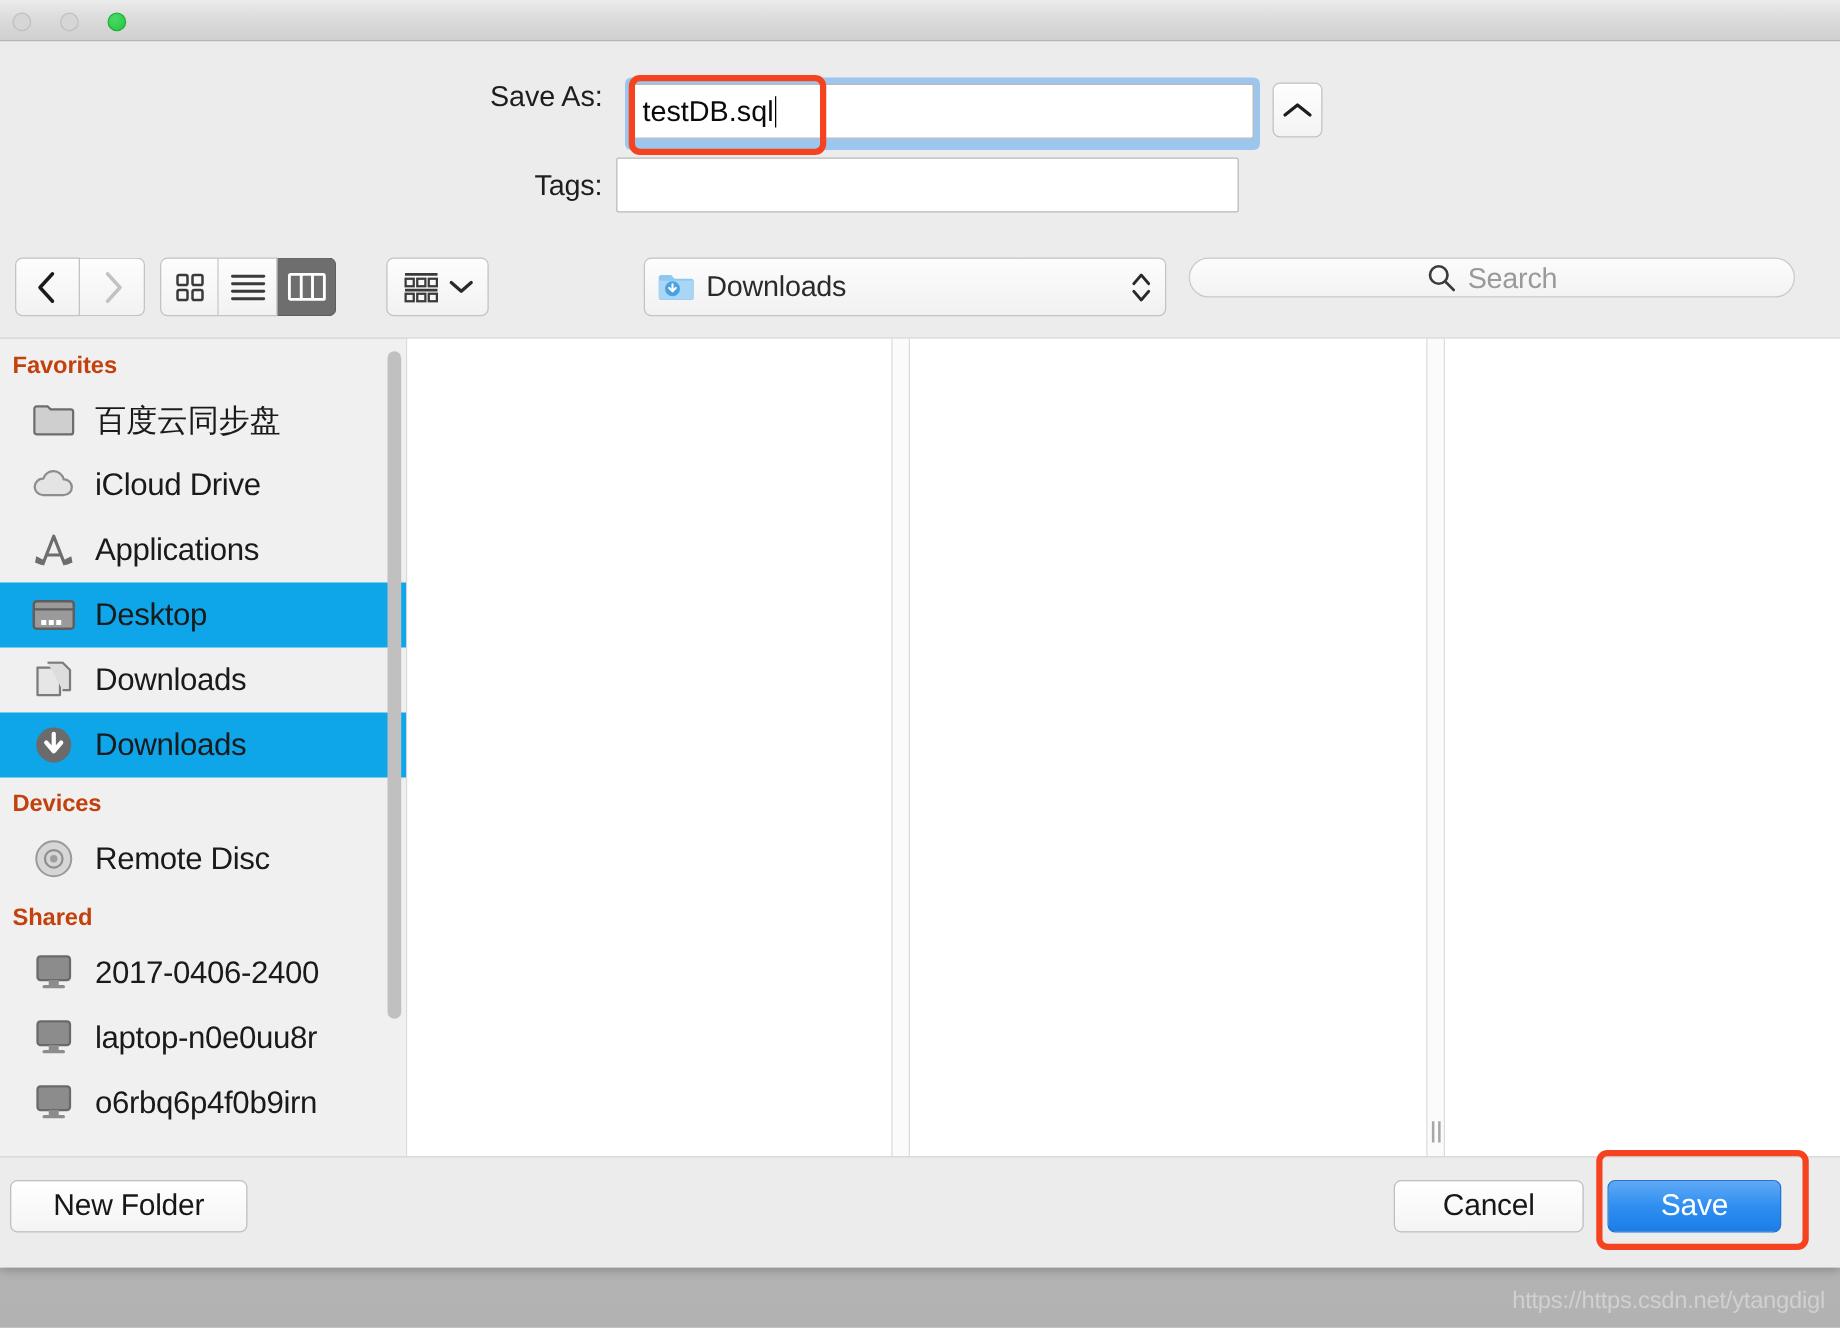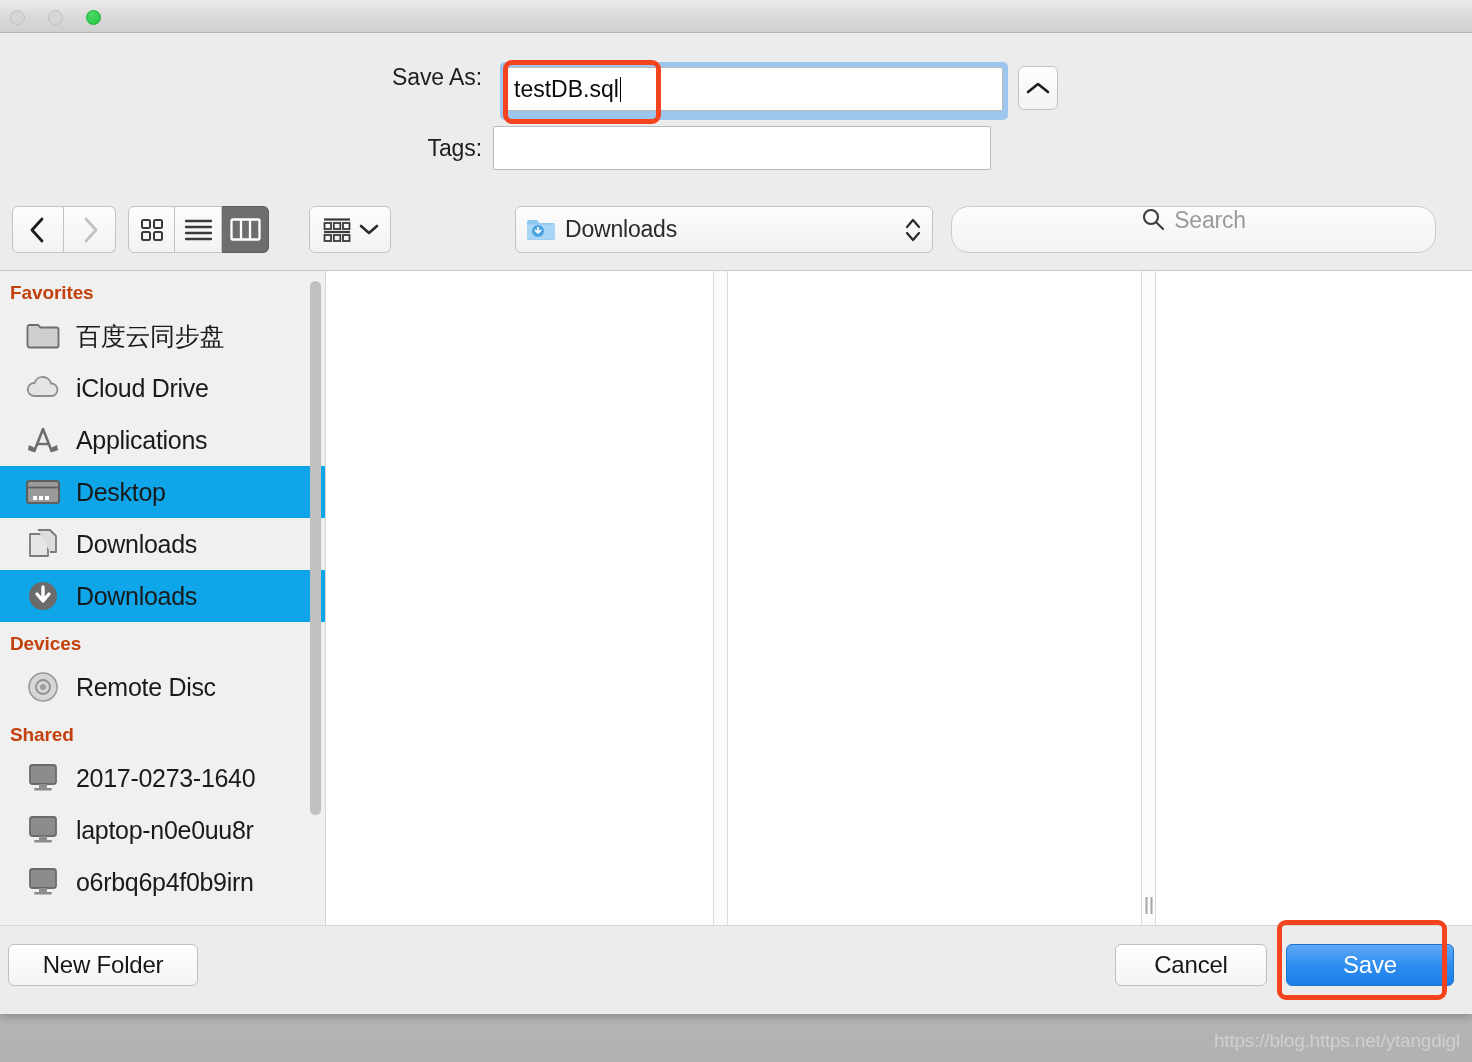--- a/index.html
+++ b/index.html
@@ -129,25 +129,25 @@
   }
   .path-popup .ptxt {
     flex: 1;
     font-size: 23px; color: #2b2b2b;
     margin-left: 9px;
     letter-spacing: -0.2px;
   }
 
   .search-field {
     position: absolute; left: 951px; top: 3px;
-    width: 485px; height: 47px;
+    width: 485px; height: 32px;
     background: linear-gradient(180deg,#fcfcfc,#f3f3f3);
     border: 1px solid #cacaca;
     border-radius: 18px;
-    display: flex; justify-content: center; gap: 9px;
+    display: flex; align-items: center; justify-content: center; gap: 9px;
   }
   .search-field .stxt { font-size: 23px; color: #9a9a9a; letter-spacing: -0.2px; }
 
   
   .content {
     position: absolute; left: 0; top: 270px;
     width: 1472px; height: 655px;
     background: #fff;
     border-top: 1px solid #c8c8c8;
     display: flex;
@@ -212,21 +212,21 @@
     border: 1px solid #bfbfbf;
     border-radius: 6px;
     font-size: 24px; color: #171717;
     display: flex; align-items: center; justify-content: center;
     letter-spacing: -0.2px;
     font-family: "Liberation Sans", sans-serif;
   }
   .btn-newfolder { left: 8px; top: 18px; width: 190px; height: 42px; }
   .btn-cancel    { left: 1115px; top: 18px; width: 152px; height: 42px; }
   .btn-save {
-    left: 1286px; top: 18px; width: 168px; height: 42px;
+    left: 1286px; top: 18px; width: 139px; height: 42px;
     background: linear-gradient(180deg,#5fa9f5 0%, #2f8ef0 50%, #1a7ee8 100%);
     border: 1px solid #1f74cf;
     color: #ffffff;
   }
 
   
   .anno {
     position: absolute;
     border: 5px solid #f5421f;
     border-radius: 9px;
@@ -445,21 +445,21 @@
         <div class="sb-head">Shared</div>
 
         <div class="sb-item">
           <span class="ico">
             <svg width="32" height="30" viewBox="0 0 32 30">
               <rect x="3" y="2" width="26" height="19" rx="2.5" fill="#8c8c8c" stroke="#6a6a6a" stroke-width="1.8"></rect>
               <rect x="12" y="21" width="8" height="4" fill="#8c8c8c"></rect>
               <rect x="7" y="25" width="18" height="2.6" rx="1.3" fill="#8c8c8c"></rect>
             </svg>
           </span>
-          <span class="sb-label">2017-0273-1640</span>
+          <span class="sb-label">2017-0406-2400</span>
         </div>
 
         <div class="sb-item">
           <span class="ico">
             <svg width="32" height="30" viewBox="0 0 32 30">
               <rect x="3" y="2" width="26" height="19" rx="2.5" fill="#8c8c8c" stroke="#6a6a6a" stroke-width="1.8"></rect>
               <rect x="12" y="21" width="8" height="4" fill="#8c8c8c"></rect>
               <rect x="7" y="25" width="18" height="2.6" rx="1.3" fill="#8c8c8c"></rect>
             </svg>
           </span>
@@ -499,15 +499,15 @@
       <div class="btn btn-cancel">Cancel</div>
       <div class="btn btn-newfolder">New Folder</div>
       <div class="btn btn-save">Save</div>
     </div>
 
   </div>
 
   <div class="anno anno-filename"></div>
   <div class="anno anno-save"></div>
 
-  <div class="watermark">https://blog.https.net/ytangdigl</div>
+  <div class="watermark">https://https.csdn.net/ytangdigl</div>
 
 </div>
 
 </body></html>

